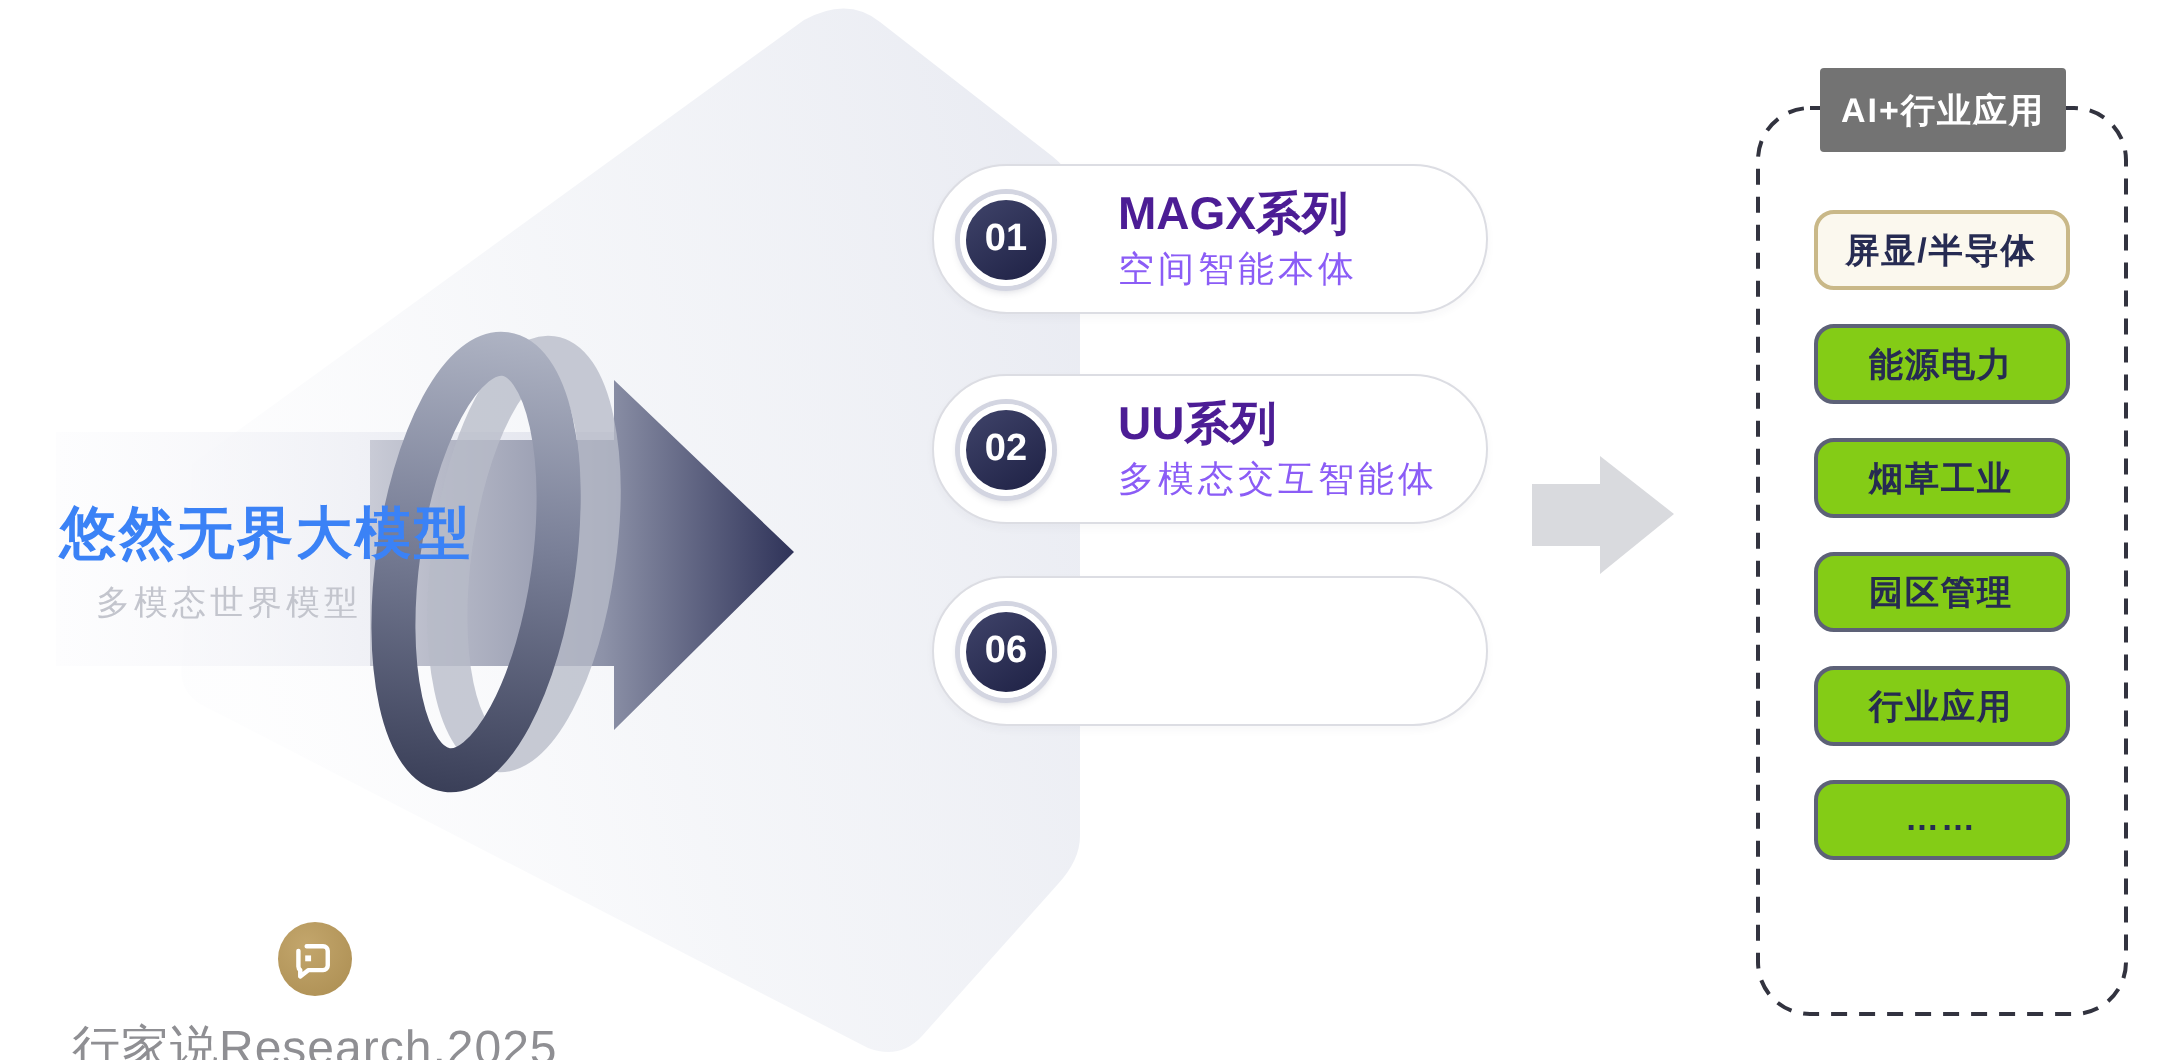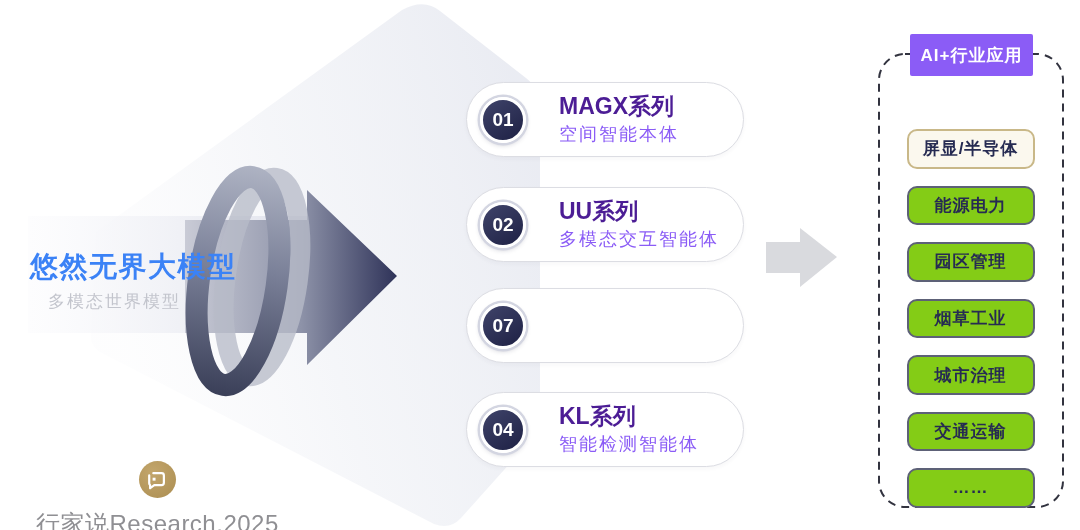--- a/index.html
+++ b/index.html
@@ -36,34 +36,34 @@
     color:#ffffff;font-size:19px;font-weight:600;
     display:flex;align-items:center;justify-content:center;
   }
   .pill-text{position:absolute;left:92px;top:50%;transform:translateY(-50%);}
   .pill-title{font-size:23px;font-weight:700;color:#4c1d95;line-height:1.15;white-space:nowrap;}
   .pill-desc{font-size:18px;font-weight:400;color:#8b5cf6;letter-spacing:2px;margin-top:3px;white-space:nowrap;}
 
   
   .apps-header{
     position:absolute;left:910px;top:34px;width:123px;height:42px;
-    background:#8b5cf6;color:#ffffff;font-size:17px;font-weight:700;letter-spacing:1px;
+    background:#737373;color:#ffffff;font-size:17px;font-weight:700;letter-spacing:1px;
     display:flex;align-items:center;justify-content:center;border-radius:2px;z-index:3;
   }
   .apps-items{
     position:absolute;left:878px;top:53px;width:185px;height:455px;
     display:flex;flex-direction:column;align-items:center;gap:17px;
     padding-top:52px;box-sizing:border-box;z-index:2;
   }
   .app-item{
     width:128px;height:40px;background:#84cc16;border:2px solid #5d6177;border-radius:10px;
     color:#262b52;font-size:17px;font-weight:700;letter-spacing:1px;
     display:flex;align-items:center;justify-content:center;box-sizing:border-box;white-space:nowrap;
   }
-  .app-item.highlight{border-color:#c9b888;background:#fbf8ee;margin-top:24px;}
+  .app-item.highlight{border-color:#c9b888;background:#fbf8ee;}
 
   
   .source{
     position:absolute;left:36px;top:461px;display:flex;align-items:center;gap:10px;z-index:3;flex-direction:column;
   }
   .logo-circle{
     width:37px;height:37px;border-radius:50%;
     background:radial-gradient(circle at 38% 32%,#c3a66c,#ab8d51);
     display:flex;align-items:center;justify-content:center;flex:0 0 auto;
   }
@@ -125,38 +125,30 @@
     </div>
   </div>
   <div class="pill pill-2">
     <div class="num">02</div>
     <div class="pill-text">
       <div class="pill-title">UU系列</div>
       <div class="pill-desc">多模态交互智能体</div>
     </div>
   </div>
   <div class="pill pill-3">
-    <div class="num">07</div>
-  </div>
-  <div class="pill pill-4">
-    <div class="num">04</div>
-    <div class="pill-text">
-      <div class="pill-title">KL系列</div>
-      <div class="pill-desc">智能检测智能体</div>
-    </div>
+    <div class="num">06</div>
   </div>
 
   <div class="apps-header">AI+行业应用</div>
   <div class="apps-items">
     <div class="app-item highlight">屏显/半导体</div>
     <div class="app-item">能源电力</div>
+    <div class="app-item">烟草工业</div>
     <div class="app-item">园区管理</div>
-    <div class="app-item">烟草工业</div>
-    <div class="app-item">城市治理</div>
-    <div class="app-item">交通运输</div>
+    <div class="app-item">行业应用</div>
     <div class="app-item">……</div>
   </div>
 
   <div class="source">
     <span class="logo-circle">
       <svg width="22" height="22" viewBox="0 0 24 24" aria-hidden="true">
         <path d="M8 4.5 h9 a2.5 2.5 0 0 1 2.5 2.5 v8 a2.5 2.5 0 0 1 -2.5 2.5 h-8 l-4.5 3.5 v-3.5 a2.5 2.5 0 0 1 -1 -2 v-8.5" fill="none" stroke="#ffffff" stroke-width="2.4" stroke-linejoin="round" stroke-linecap="round"></path>
         <rect x="7.2" y="9.5" width="3.2" height="3.2" fill="#ffffff"></rect>
       </svg>
     </span>

